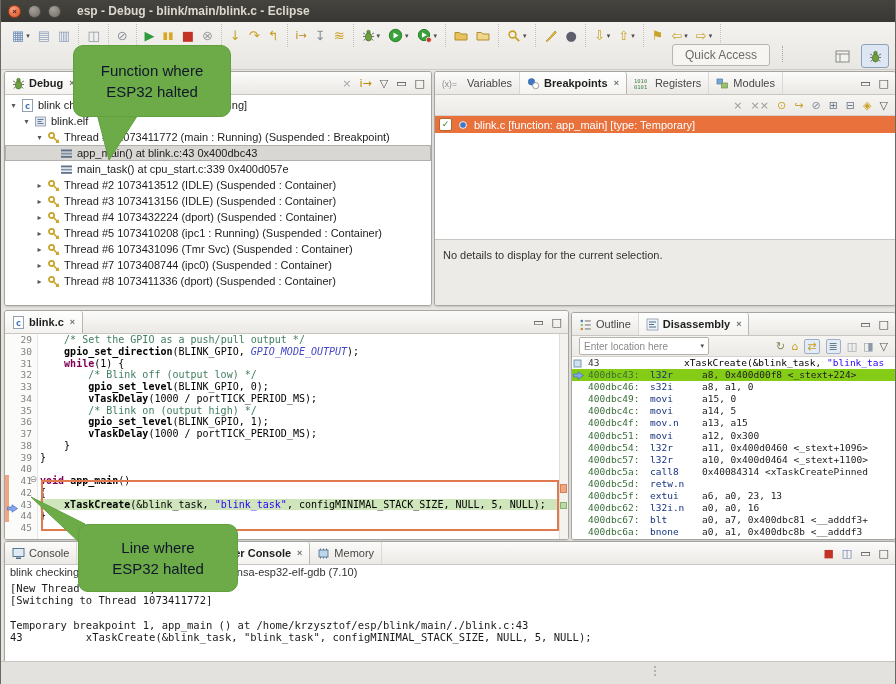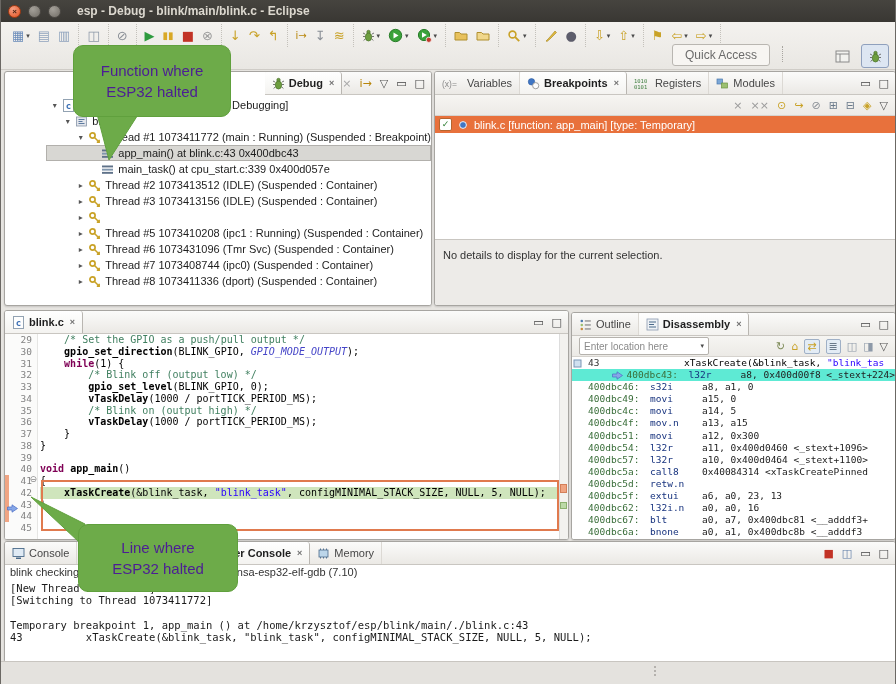--- a/index.html
+++ b/index.html
@@ -60,40 +60,40 @@
   .str{color:#2a00ff;} .mac{color:#4646c8;font-style:italic;} .fn{color:#000;font-weight:bold;}
   .range-box{position:absolute;left:0px;top:146px;right:9px;height:47px;border:2px solid #e07a4e;pointer-events:none;}
   .oruler{position:absolute;right:0;top:0;width:8px;height:100%;background:#f3f2ef;border-left:1px solid #ddd;}
   .omark-o{position:absolute;right:1px;top:150px;width:5px;height:7px;background:#f0a583;border:1px solid #d4805a;}
   .omark-g{position:absolute;right:1px;top:168px;width:5px;height:5px;background:#bcd9a8;border:1px solid #8cb06f;}
   
   .loc-combo{display:flex;align-items:center;justify-content:space-between;border:1px solid #b5b2ad;background:#fff;border-radius:2px;height:16px;font-size:10px;color:#8a8a8a;padding:0 4px;width:120px;}
   .loc-combo .caret{font-size:7px;}
   #dis-rows{flex:1;background:#fff;overflow:hidden;position:relative;}
   .drow{height:12.1px;line-height:12.1px;display:flex;white-space:pre;font-family:"DejaVu Sans Mono",monospace;font-size:9.5px;}
-  .drow.hl{background:#5eead4;justify-content:flex-end;}
+  .drow.hl{background:#84cc16;}
   .dmark{width:15px;min-width:15px;display:inline-flex;align-items:center;padding-left:1px;}
   .daddr{width:62px;min-width:62px;color:#3a6e3a;}
   .dmnem{width:52px;min-width:52px;color:#16327e;}
   .dops{color:#222;}
   .dnum{width:20px;color:#333;}
   .dsrc-text{margin-left:76px;color:#000;}
   
   #con-title-row{height:16px;min-height:16px;background:#fff;font-size:11px;color:#333;padding:1px 0 0 5px;white-space:nowrap;overflow:hidden;}
   #con-text{flex:1;background:#fff;padding-left:5px;}
   .con-line{height:12.3px;line-height:12.3px;font-family:"DejaVu Sans Mono",monospace;font-size:10.5px;color:#1a1a1a;white-space:pre;}
   
   .statusbar{position:absolute;left:0;top:661px;width:100%;height:23px;background:#e4e2de;border-top:1px solid #c8c5c0;}
   .sb-handle{position:absolute;left:653px;top:4px;display:flex;flex-direction:column;gap:2px;}
   .sb-handle i{width:2px;height:2px;background:#a4a19c;border-radius:50%;}
   
-  .callout{position:absolute;background:#6dab49;border:1px solid #60a03d;border-radius:10px;color:#4c1d95;font-size:15px;text-align:center;z-index:60;display:flex;flex-direction:column;justify-content:center;line-height:21px;}
+  .callout{position:absolute;background:#6dab49;border:1px solid #60a03d;border-radius:10px;color:#0f172a;font-size:15px;text-align:center;z-index:60;display:flex;flex-direction:column;justify-content:center;line-height:21px;}
   .ctail{position:absolute;z-index:59;}
   
-  #panel-debug{left:3px;top:71px;width:426px;height:233px;align-items:flex-end;}
+  #panel-debug{left:3px;top:71px;width:426px;height:233px;}
   #panel-break{left:433px;top:71px;width:460px;height:233px;}
   #panel-editor{left:3px;top:310px;width:563px;height:228px;}
   #panel-disasm{left:570px;top:312px;width:323px;height:226px;}
   #panel-console{left:3px;top:541px;width:890px;height:120px;}
 </style>
 </head>
 <body>
 
 <div id="win">
 
@@ -392,20 +392,21 @@
         <div class="trow" style="padding-left: 29px;">
           <span class="exp">▸</span>
           <span class="ticon">
             <span class="icon">
               <svg width="13" height="13" viewBox="0 0 13 13">
                 <circle cx="4.5" cy="4.5" r="2.6" fill="none" stroke="#c9a227" stroke-width="1.7"></circle>
                 <path d="M6.5 6.5 L11 11 M8.8 11.2 L11.2 11.2 L11.2 8.8" stroke="#c9a227" stroke-width="1.5" fill="none"></path>
               </svg>
             </span>
           </span>
+          <span class="tlabel">Thread #4 1073432224 (dport) (Suspended : Container)</span>
         </div>
         <div class="trow" style="padding-left: 29px;">
           <span class="exp">▸</span>
           <span class="ticon">
             <span class="icon">
               <svg width="13" height="13" viewBox="0 0 13 13">
                 <circle cx="4.5" cy="4.5" r="2.6" fill="none" stroke="#c9a227" stroke-width="1.7"></circle>
                 <path d="M6.5 6.5 L11 11 M8.8 11.2 L11.2 11.2 L11.2 8.8" stroke="#c9a227" stroke-width="1.5" fill="none"></path>
               </svg>
             </span>
@@ -577,20 +578,21 @@
             </svg></span>
       </div>
       <div class="code" id="code-lines">
           <div class="cline"><span class="pl">    </span><span class="cm">/* Set the GPIO as a push/pull output */</span></div>
           <div class="cline"><span class="pl">    </span><span class="fn">gpio_set_direction</span><span class="pl">(BLINK_GPIO, </span><span class="mac">GPIO_MODE_OUTPUT</span><span class="pl">);</span></div>
           <div class="cline"><span class="pl">    </span><span class="kw">while</span><span class="pl">(1) {</span></div>
           <div class="cline"><span class="pl">        </span><span class="cm">/* Blink off (output low) */</span></div>
           <div class="cline"><span class="pl">        </span><span class="fn">gpio_set_level</span><span class="pl">(BLINK_GPIO, 0);</span></div>
           <div class="cline"><span class="pl">        </span><span class="fn">vTaskDelay</span><span class="pl">(1000 / portTICK_PERIOD_MS);</span></div>
           <div class="cline"><span class="pl">        </span><span class="cm">/* Blink on (output high) */</span></div>
+          <div class="cline"><span class="pl">        </span><span class="fn">gpio_set_level</span><span class="pl">(BLINK_GPIO, 1);</span></div>
           <div class="cline"><span class="pl">        </span><span class="fn">vTaskDelay</span><span class="pl">(1000 / portTICK_PERIOD_MS);</span></div>
           <div class="cline"><span class="pl">    }</span></div>
           <div class="cline"><span class="pl">}</span></div>
           <div class="cline"></div>
           <div class="cline"><span class="kw">void</span><span class="pl"> </span><span class="fn">app_main</span><span class="pl">()</span></div>
           <div class="cline"><span class="pl">{</span></div>
           <div class="cline cur"><span class="pl">    </span><span class="fn">xTaskCreate</span><span class="pl">(&amp;blink_task, </span><span class="str">"blink_task"</span><span class="pl">, configMINIMAL_STACK_SIZE, NULL, 5, NULL);</span></div>
           <div class="cline"><span class="pl">}</span></div>
           <div class="cline"></div>
         </div>

